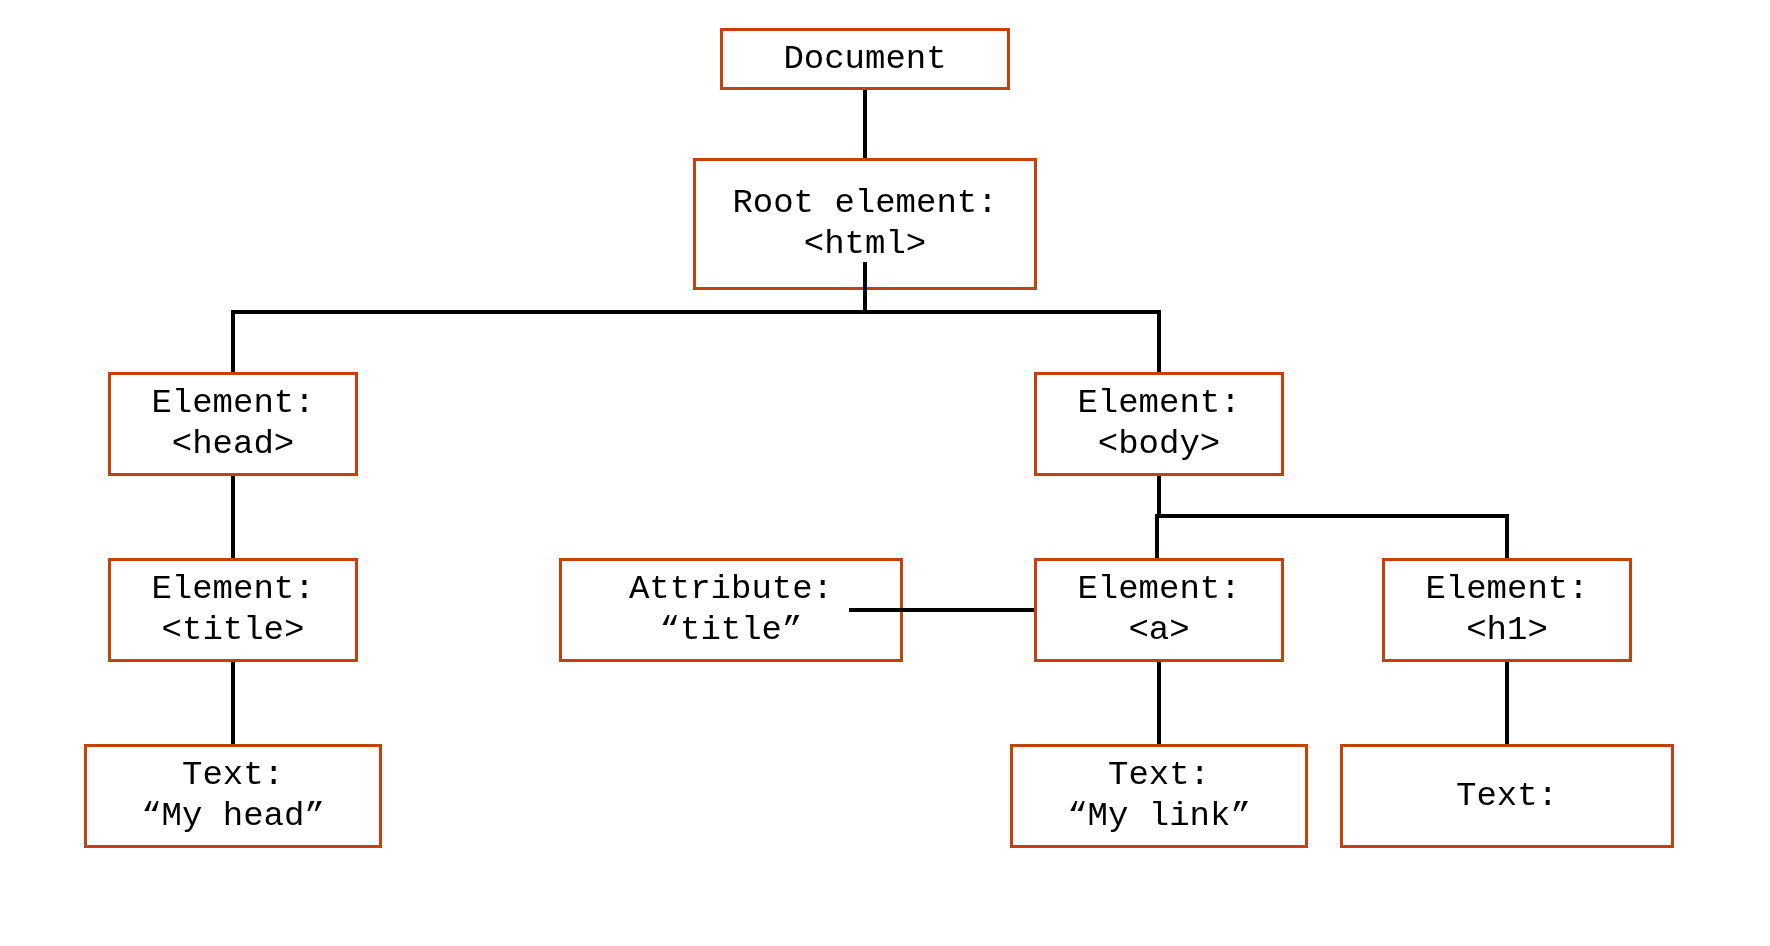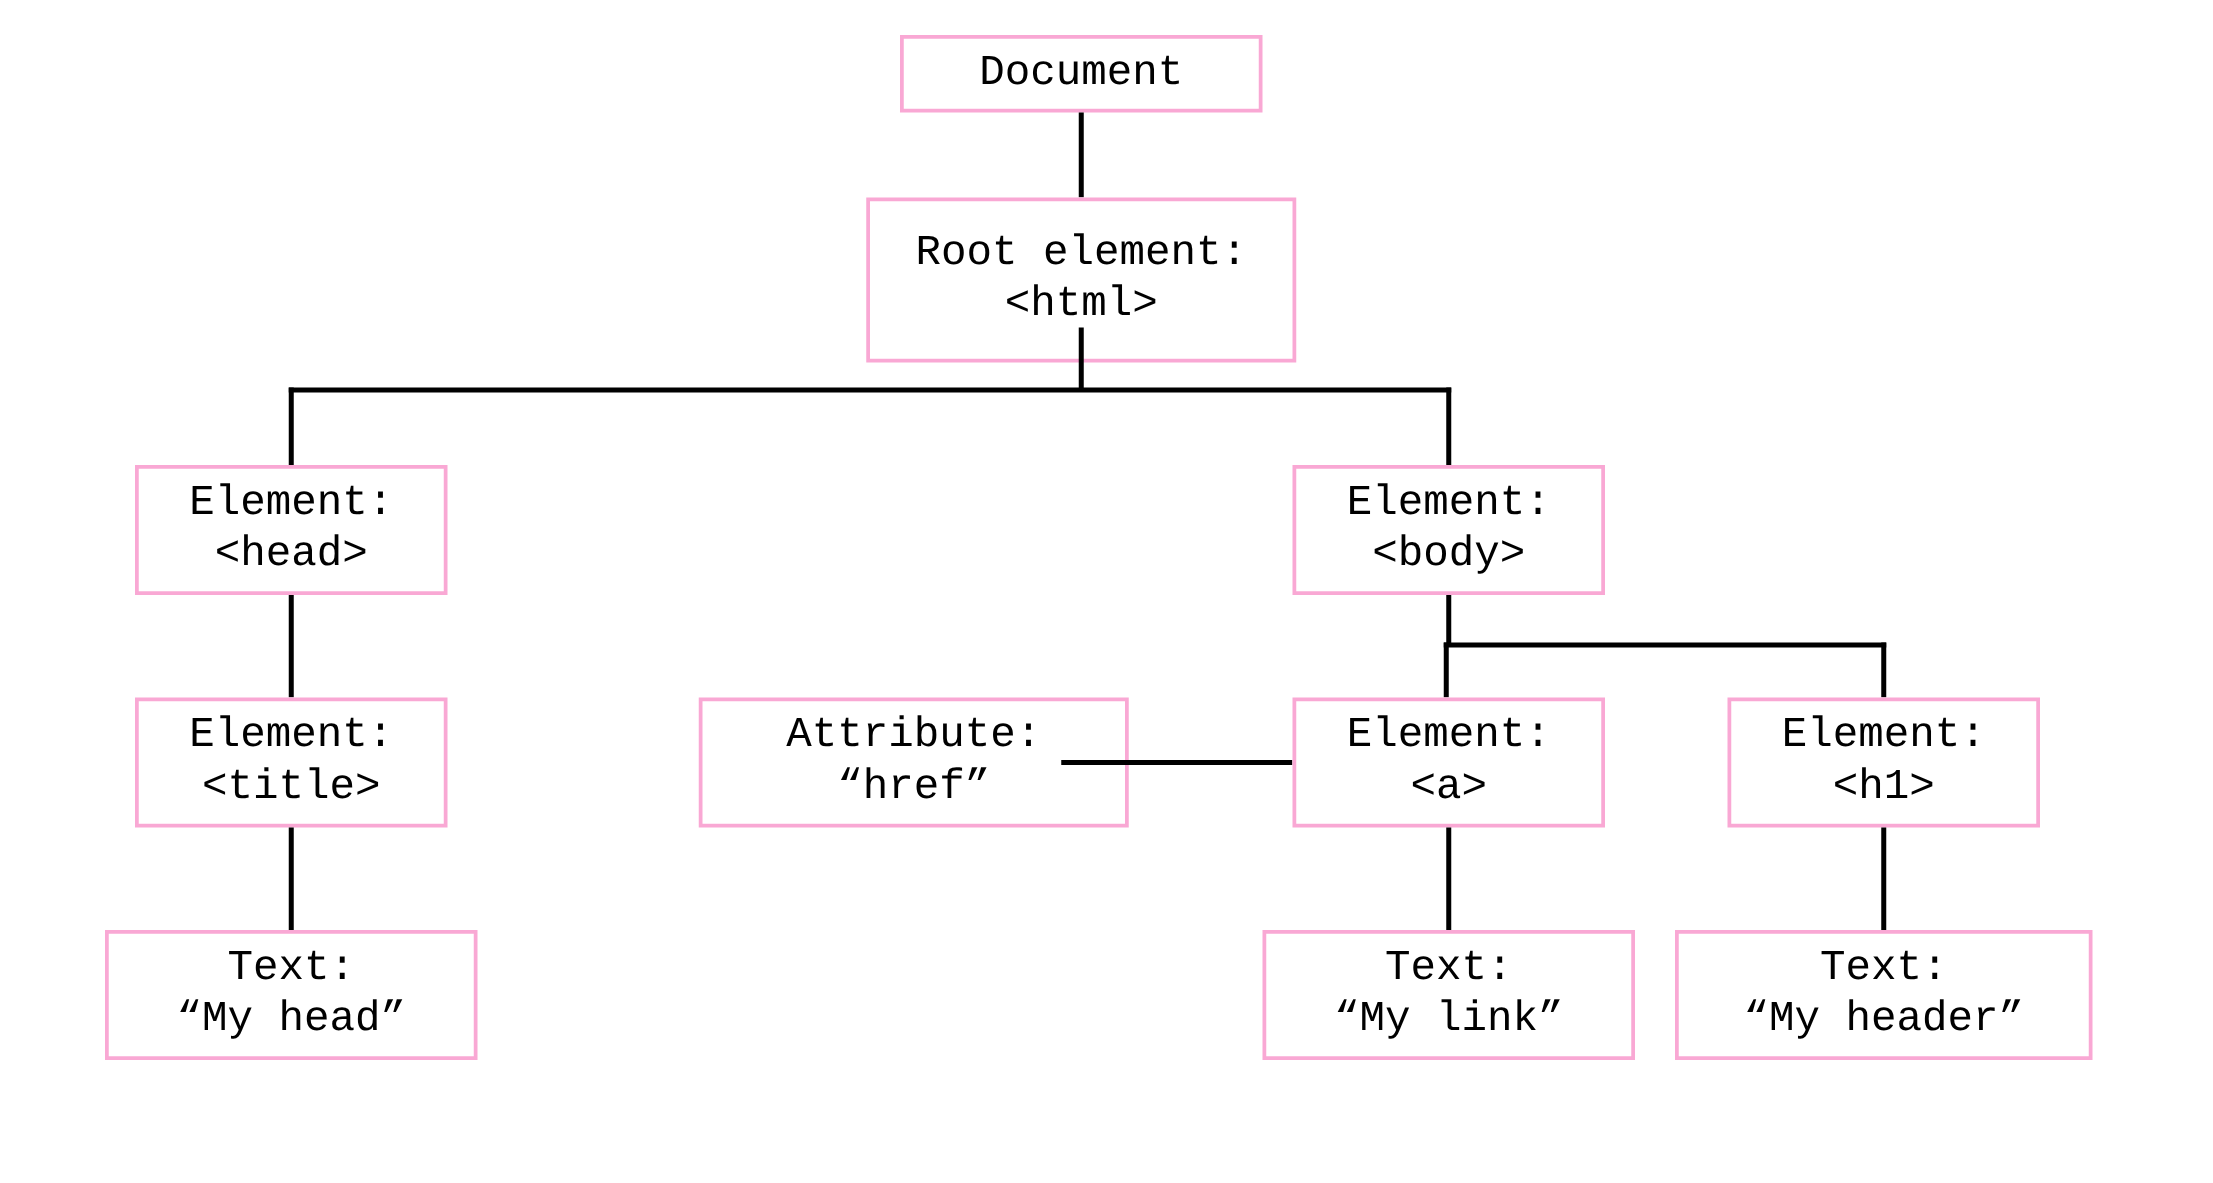--- a/index.html
+++ b/index.html
@@ -14,21 +14,21 @@
       height: 946px;
       position: relative;
     }
     .diagram {
       position: relative;
       width: 100%;
       height: 100%;
     }
     .node {
       position: absolute;
-      border: 3px solid #f9a8d4;
+      border: 3px solid #c2410c;
       background: #fff;
       display: flex;
       flex-direction: column;
       justify-content: center;
       align-items: center;
       text-align: center;
       font-size: 34px;
       line-height: 1.2;
       padding: 6px 14px;
     }
@@ -87,21 +87,21 @@
   <div class="vline" style="left:1155px; top:514px; height:44px;"></div>
   <div class="vline" style="left:1505px; top:514px; height:44px;"></div>
 
   <div class="node" style="left:108px; top:558px; width:250px; height:104px;">
     <span class="line1">Element:</span>
     <span class="line2">&lt;title&gt;</span>
   </div>
 
   <div class="node" style="left:559px; top:558px; width:344px; height:104px;">
     <span class="line1">Attribute:</span>
-    <span class="line2">“href”</span>
+    <span class="line2">“title”</span>
   </div>
 
   <div class="hline" style="left:849px; top:608px; width:185px;"></div>
 
   <div class="node" style="left:1034px; top:558px; width:250px; height:104px;">
     <span class="line1">Element:</span>
     <span class="line2">&lt;a&gt;</span>
   </div>
 
   <div class="node" style="left:1382px; top:558px; width:250px; height:104px;">
@@ -120,16 +120,15 @@
     <span class="line2">“My head”</span>
   </div>
 
   <div class="node" style="left:1010px; top:744px; width:298px; height:104px;">
     <span class="line1">Text:</span>
     <span class="line2">“My link”</span>
   </div>
 
   <div class="node" style="left:1340px; top:744px; width:334px; height:104px;">
     <span class="line1">Text:</span>
-    <span class="line2">“My header”</span>
   </div>
 
 </div>
 
 </body></html>

